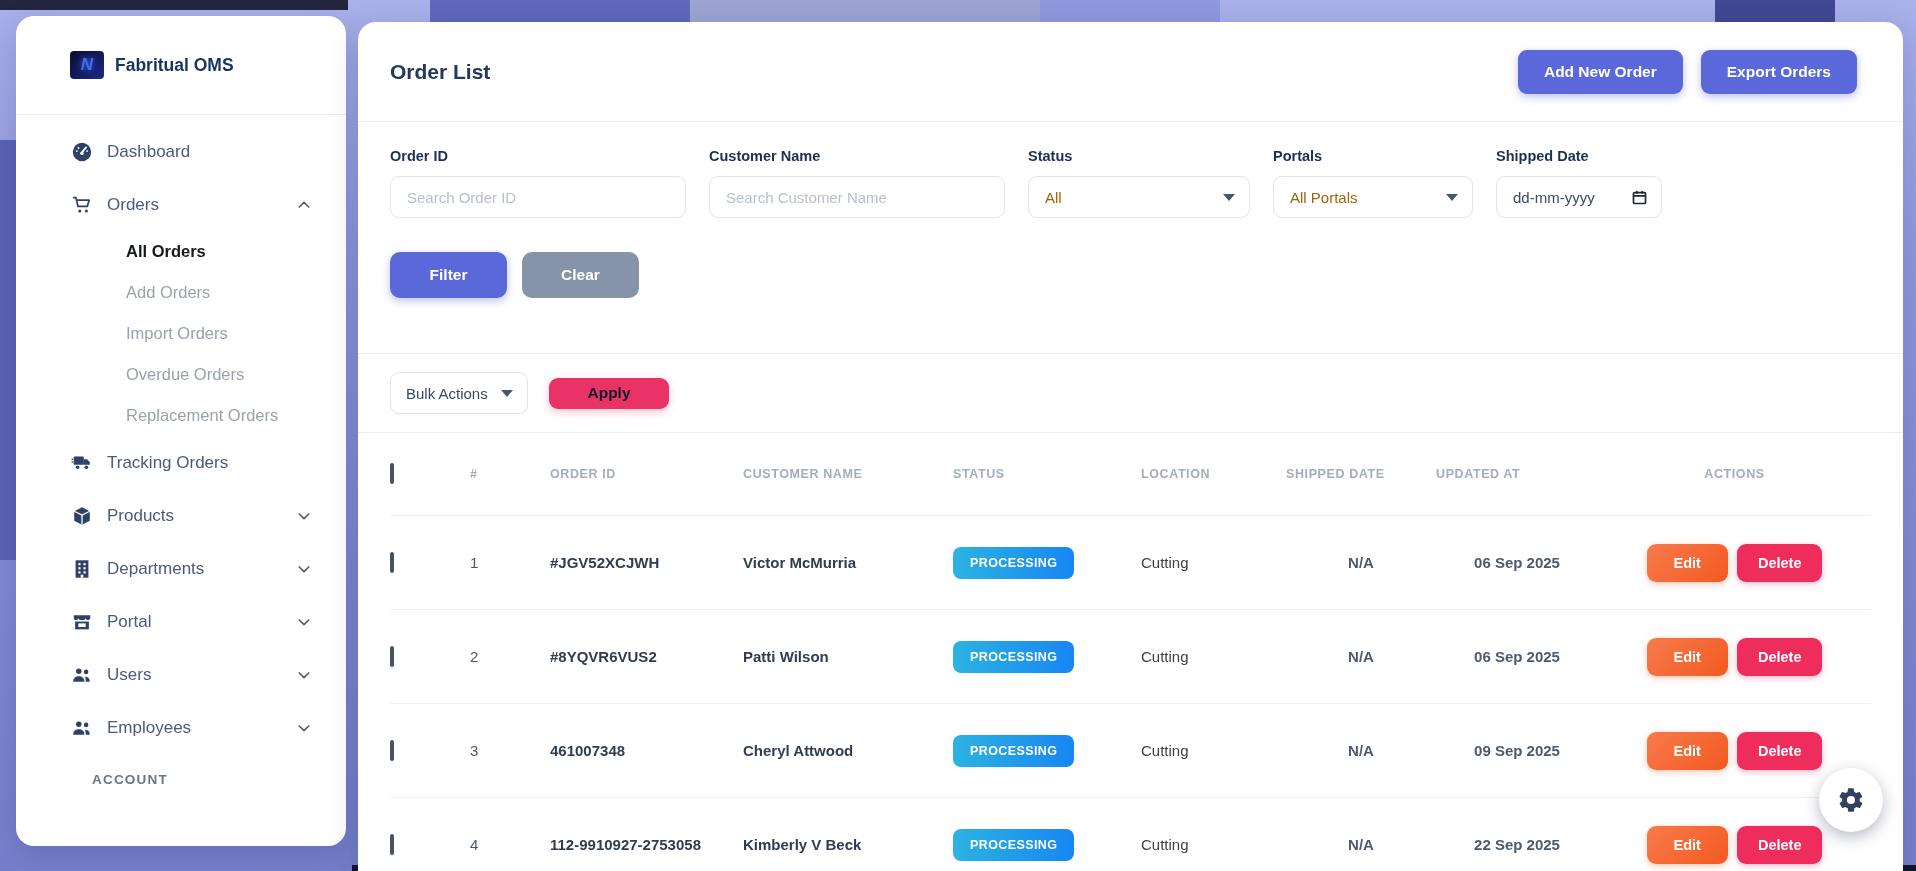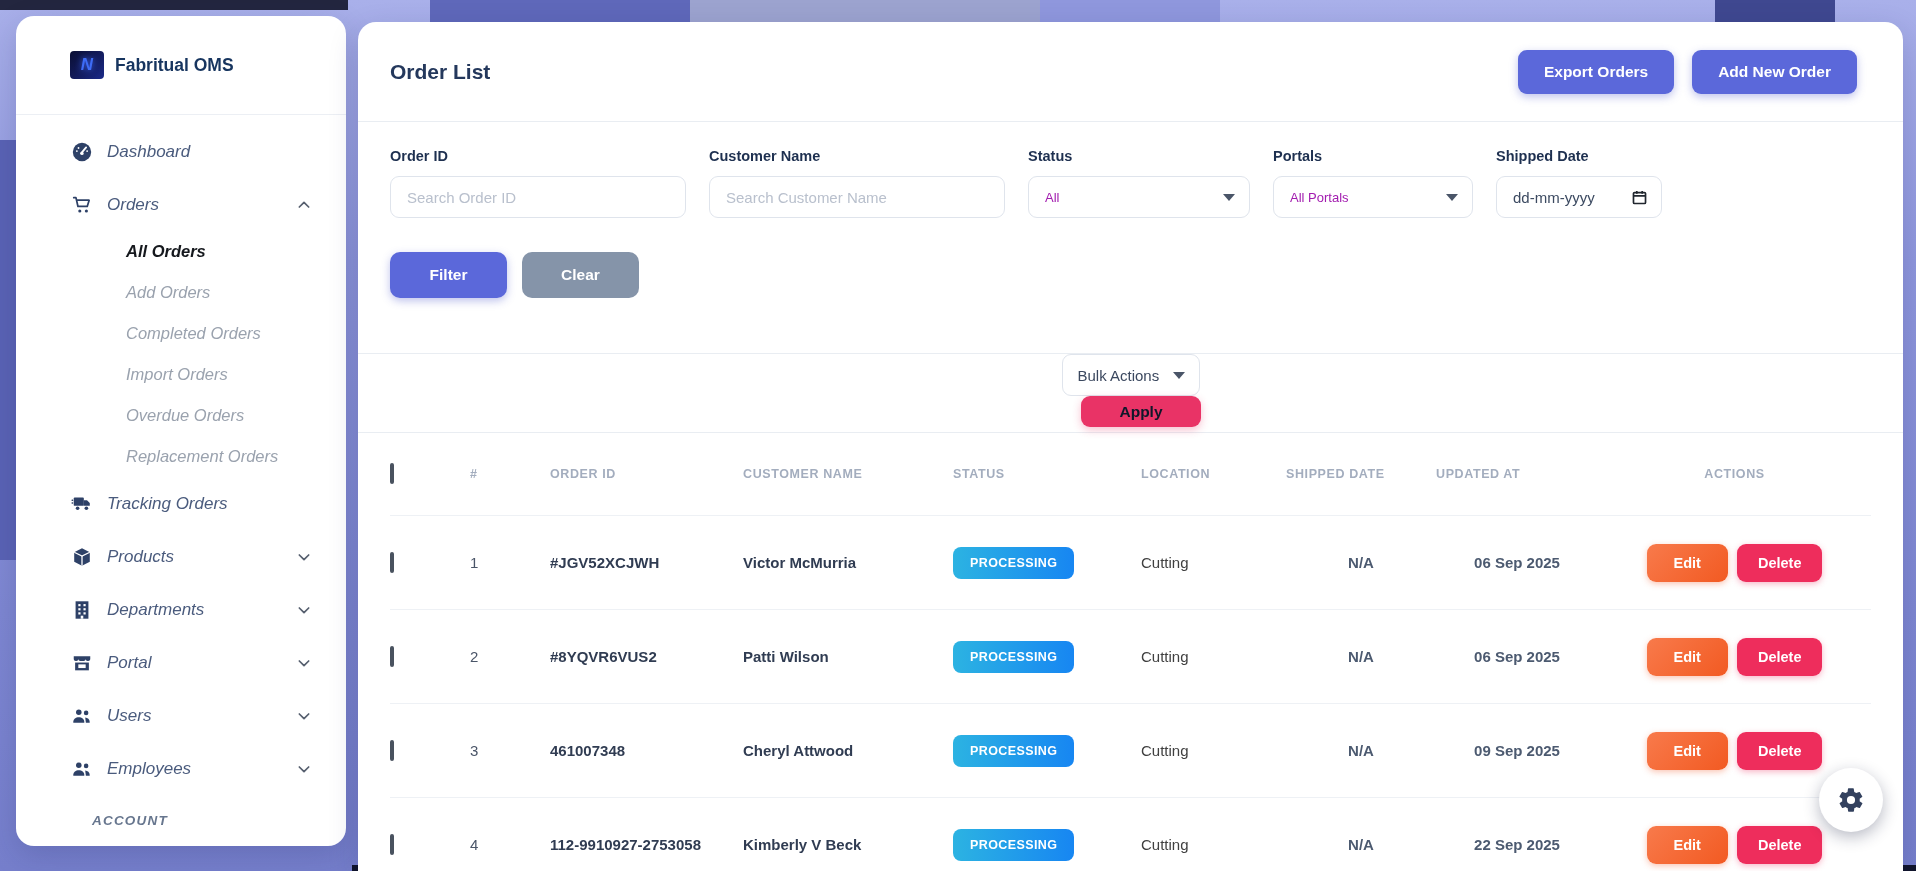--- a/index.html
+++ b/index.html
@@ -25,21 +25,21 @@
 
   
   .brand { height:99px; display:flex; align-items:center; padding-left:54px; border-bottom:1px solid #ECEFF4; }
   .brand-logo { width:34px; height:28px; border-radius:4px;
     background:linear-gradient(135deg,#0A0F33 0%, #131C5E 55%, #1B2A8A 100%);
     display:flex; align-items:center; justify-content:center; margin-right:11px; }
   .brand-logo span { color:#3E6CF6; font-weight:bold; font-size:17px; font-style:italic;
     text-shadow:0 0 6px rgba(64,110,255,.9); }
   .brand-name { font-size:17.5px; font-weight:bold; color:#17355F; }
 
-  .nav { padding-top:10px;font-style:italic; }
+  .nav { padding-top:10px; }
   .nav-item { height:53px; display:flex; align-items:center; padding:0 34px 0 55px; cursor:pointer; }
   .nav-icon { width:22px; height:22px; color:#2E4167; margin-right:14px; flex:0 0 22px; display:flex; }
   .nav-icon svg { width:100%; height:100%; }
   .nav-label { font-size:17px; color:#4A5B7D; flex:1; }
   .nav-chevron { width:16px; height:16px; color:#57606F; display:flex; }
   .nav-chevron svg { width:100%; height:100%; }
   .sub-item { height:41px; display:flex; align-items:center; padding-left:110px;
     font-size:16.5px; color:#9AA2AE; cursor:pointer; }
   .sub-item.active { color:#15181D; font-weight:bold; }
   .section-label { margin-top:18px; padding-left:76px; font-size:13.5px; font-weight:bold;
@@ -57,38 +57,38 @@
   
   .filters { padding:26px 32px 0 32px; height:232px; border-bottom:1px solid #E9EDF2; }
   .filter-row { display:flex; }
   .filter-field { margin-right:23px; }
   .filter-label { font-size:14.5px; font-weight:bold; color:#1E3050; margin-bottom:12px; }
   .f-input { height:42px; border:1.5px solid #DFE4EC; border-radius:9px; padding:0 16px;
     font-size:15px; color:#3B485F; font-family:inherit; outline:none; width:100%; background:#fff; }
   .f-input::placeholder { color:#B9C0CD; }
   .w-orderid,.w-customer { width:296px; }
   .f-select { height:42px; border:1.5px solid #DFE4EC; border-radius:9px; padding:0 14px 0 16px;
-    display:flex; align-items:center; justify-content:space-between; font-size:13px; color:#a21caf;
+    display:flex; align-items:center; justify-content:space-between; font-size:15px; color:#a16207;
     background:#fff; cursor:pointer; }
   .w-status { width:222px; } .w-portals { width:200px; } .w-date { width:166px; }
   .caret { width:0; height:0; border-left:6px solid transparent; border-right:6px solid transparent;
     border-top:7px solid #4A5568; }
   .date-field { height:42px; border:1.5px solid #DFE4EC; border-radius:9px; padding:0 13px 0 16px;
     display:flex; align-items:center; justify-content:space-between; font-size:15px; color:#3C4A61;
     background:#fff; cursor:text; }
   .cal-icon { width:17px; height:17px; color:#20262E; display:flex; }
   .cal-icon svg { width:100%; height:100%; }
   .filter-buttons { margin-top:34px; display:flex; }
   .btn-filter { width:117px; height:46px; border-radius:10px; background:#5B68DA; color:#fff;
     font-weight:bold; font-size:15.5px; box-shadow:0 3px 8px rgba(70,80,200,.35); }
   .btn-clear { width:117px; height:46px; border-radius:10px; background:#8594A9; color:#fff;
     font-weight:bold; font-size:15.5px; margin-left:15px; }
 
   
-  .bulk-row { height:79px; display:flex; align-items:center; padding:0 32px; border-bottom:1px solid #E9EDF2;flex-direction:column; }
+  .bulk-row { height:79px; display:flex; align-items:center; padding:0 32px; border-bottom:1px solid #E9EDF2; }
   .bulk-select { width:138px; height:42px; border:1.5px solid #DFE4EC; border-radius:9px;
     display:flex; align-items:center; justify-content:space-between; padding:0 14px 0 15px;
     font-size:15px; color:#3B485F; cursor:pointer; background:#fff; }
   .btn-apply { width:120px; height:31px; border-radius:9px; background:#E93366; color:#0f172a;
     font-weight:bold; font-size:15.5px; margin-left:21px; box-shadow:0 3px 8px rgba(230,50,100,.3); }
 
   
   .table { padding:0 32px; }
   .t-row { display:grid; grid-template-columns:80px 80px 193px 210px 188px 145px 150px 162px 1fr;
     align-items:center; border-bottom:1px solid #EEF1F5; }
@@ -162,21 +162,20 @@
       <span class="nav-label">Orders</span>
       <span class="nav-chevron">
         <svg viewBox="0 0 24 24" fill="none" stroke="currentColor" stroke-width="2.6" stroke-linecap="round" stroke-linejoin="round">
             <path d="M5 15l7-7 7 7"></path>
           </svg>
       </span>
     </div>
 
     <div class="sub-item active">All Orders</div>
     <div class="sub-item">Add Orders</div>
-    <div class="sub-item">Completed Orders</div>
     <div class="sub-item">Import Orders</div>
     <div class="sub-item">Overdue Orders</div>
     <div class="sub-item">Replacement Orders</div>
 
     <div class="nav-item">
       <span class="nav-icon">
         <svg viewBox="0 0 24 24" fill="currentColor">
             <rect x="3" y="5" width="11" height="9" rx="1"></rect>
             <path d="M14 8h3.4L20.5 11v3H14z"></path>
             <circle cx="7.2" cy="16.6" r="2"></circle>
@@ -279,22 +278,22 @@
 
     <div class="section-label">ACCOUNT</div>
   </nav>
 </aside>
 
 <section class="main">
 
   <div class="main-header">
     <div class="page-title">Order List</div>
     <div class="header-actions">
+      <button class="btn btn-indigo">Add New Order</button>
       <button class="btn btn-indigo">Export Orders</button>
-      <button class="btn btn-indigo">Add New Order</button>
     </div>
   </div>
 
   <div class="filters">
     <div class="filter-row">
       <div class="filter-field w-orderid">
         <div class="filter-label">Order ID</div>
         <input class="f-input" type="text" placeholder="Search Order ID" style="">
       </div>
       <div class="filter-field w-customer">

